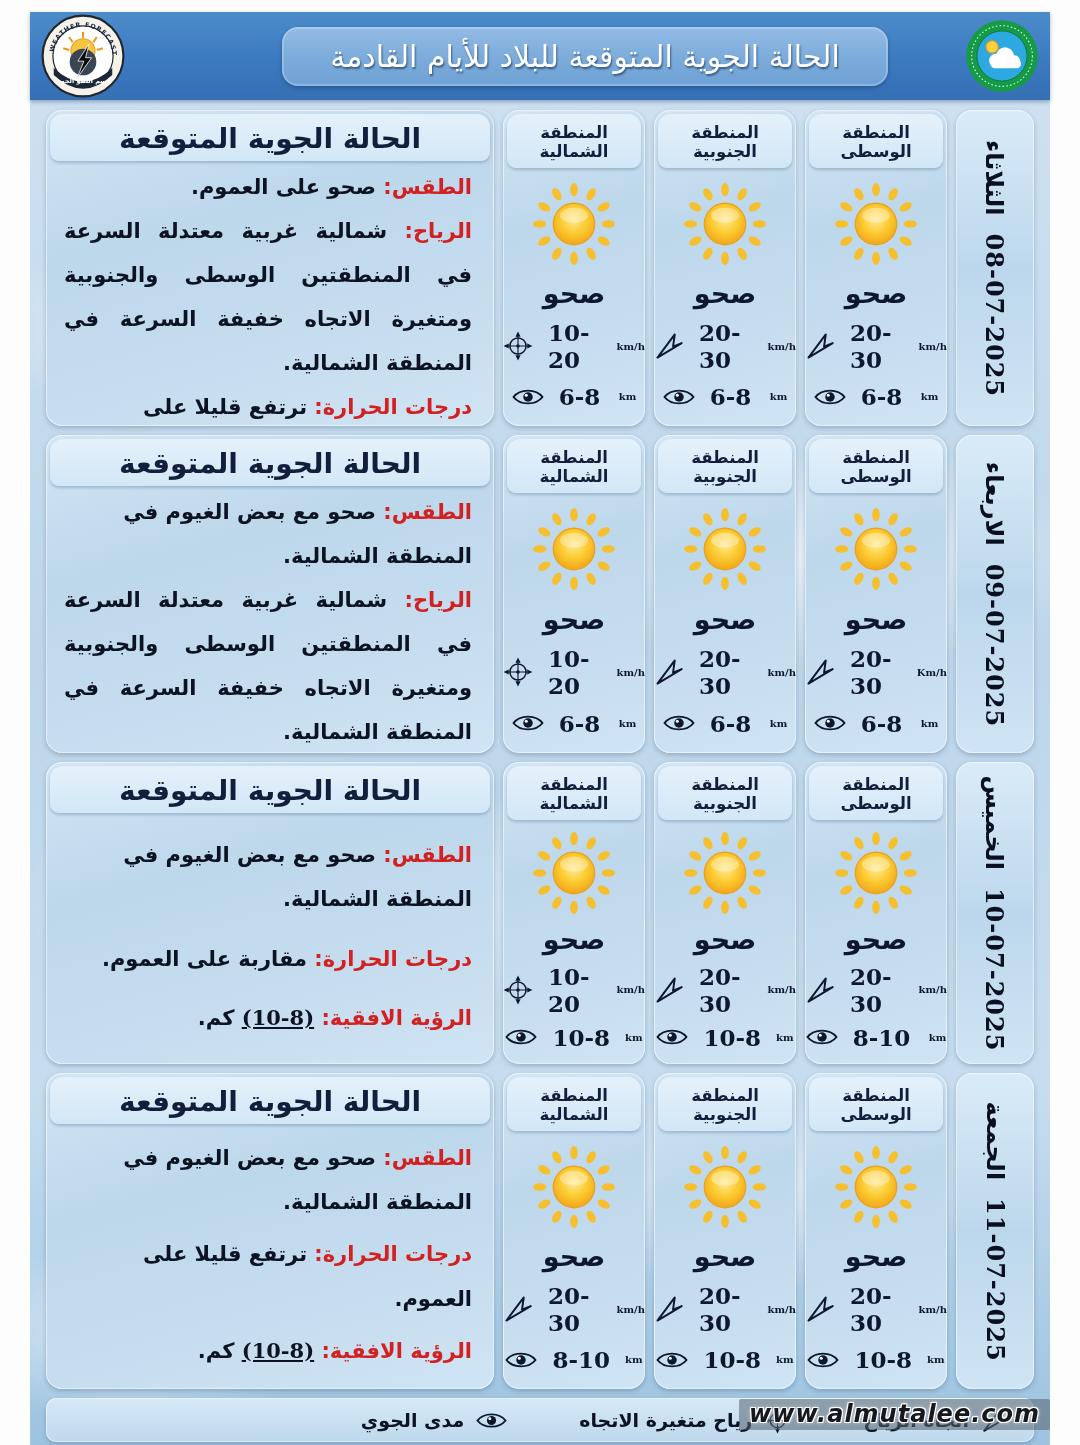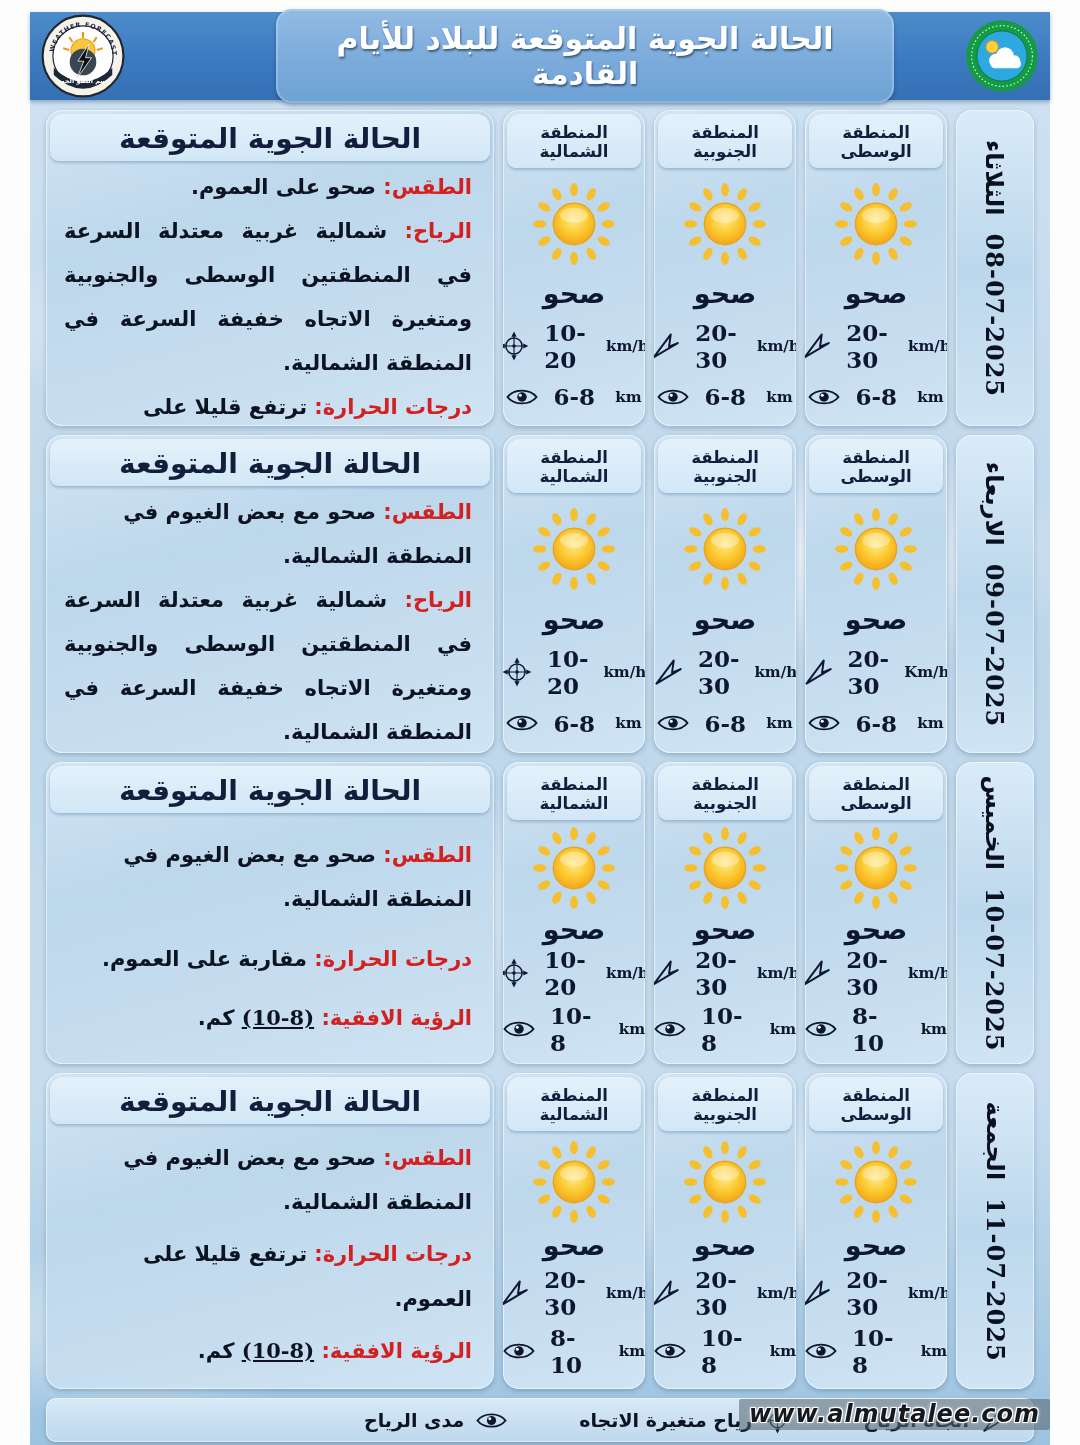--- a/index.html
+++ b/index.html
@@ -25,21 +25,21 @@
     background:linear-gradient(180deg,#4d8cca 0%, #3c7ac0 55%, #356fb4 100%);
     box-shadow:0 2px 4px rgba(20,50,90,.35);
   }
   .logo { flex:0 0 auto; display:flex; align-items:center; justify-content:center; }
   .title-box {
     background:linear-gradient(180deg,#93bbe4 0%, #7babdb 55%, #6ea1d4 100%);
     border-radius:16px; padding:12px 48px; margin:0 70px 0 150px;
     box-shadow:inset 0 0 0 2px rgba(255,255,255,.22), 0 2px 4px rgba(10,40,80,.35);
   }
   .title-box h1 {
-    color:#ffffff; font-size:30px; font-weight:bold; text-align:center; direction:rtl;
+    color:#ffffff; font-size:30px; font-weight:normal; direction:rtl;
     text-shadow:1px 2px 2px rgba(10,30,60,.55);
   }
 
   
   .rows { padding:10px 16px 0 16px; display:flex; flex-direction:column; gap:9px; }
   .row { display:flex; gap:9px; }
   .row.h1 { height:316px; } .row.h2 { height:318px; }
   .row.h3 { height:302px; } .row.h4 { height:316px; }
 
   .card {
@@ -76,21 +76,21 @@
   .sun-wrap svg { width:100%; height:100%; }
   .cond { font-size:27px; font-weight:bold; color:#0e1730; direction:rtl; }
   .metric {
     display:flex; direction:ltr; align-items:center; justify-content:center; gap:15px;
     font-family:"DejaVu Serif", serif; font-weight:bold; color:#0e1730; width:100%;
   }
   .micon { width:30px; height:30px; flex:0 0 auto; display:flex; }
   .micon svg { width:100%; height:100%; }
   .micon.eye { width:32px; height:22px; }
   .mval { font-size:23px; }
-  .munit { font-size:15px; white-space:pre; }
+  .munit { font-size:10px; white-space:pre; }
 
   
   .date-card { width:78px; flex:0 0 78px; align-items:center; justify-content:center;
     background:linear-gradient(180deg,#d9ebf8 0%, #bcd7ec 50%, #cfe4f4 100%); }
   .date-inner { transform:rotate(90deg); display:flex; align-items:center; gap:18px; white-space:nowrap; }
   .day-name { font-size:24px; font-weight:bold; color:#0a101f; }
   .day-date { font-family:"DejaVu Serif", serif; font-size:24px; font-weight:bold; color:#0a101f; letter-spacing:1px; }
 
   
   .legend-bar {
@@ -635,20 +635,20 @@
             </svg>
           </span>
         <span>رياح متغيرة الاتجاه</span>
       </div>
       <div class="legend-item">
         <span class="micon eye">
             <svg>
               <use href="#sym-eye"></use>
             </svg>
           </span>
-        <span>مدى الرياح</span>
+        <span>مدى الجوي</span>
       </div>
     </div>
 
   </div>
 
   <div class="watermark">www.almutalee.com</div>
 </div>
 
 </body></html>

